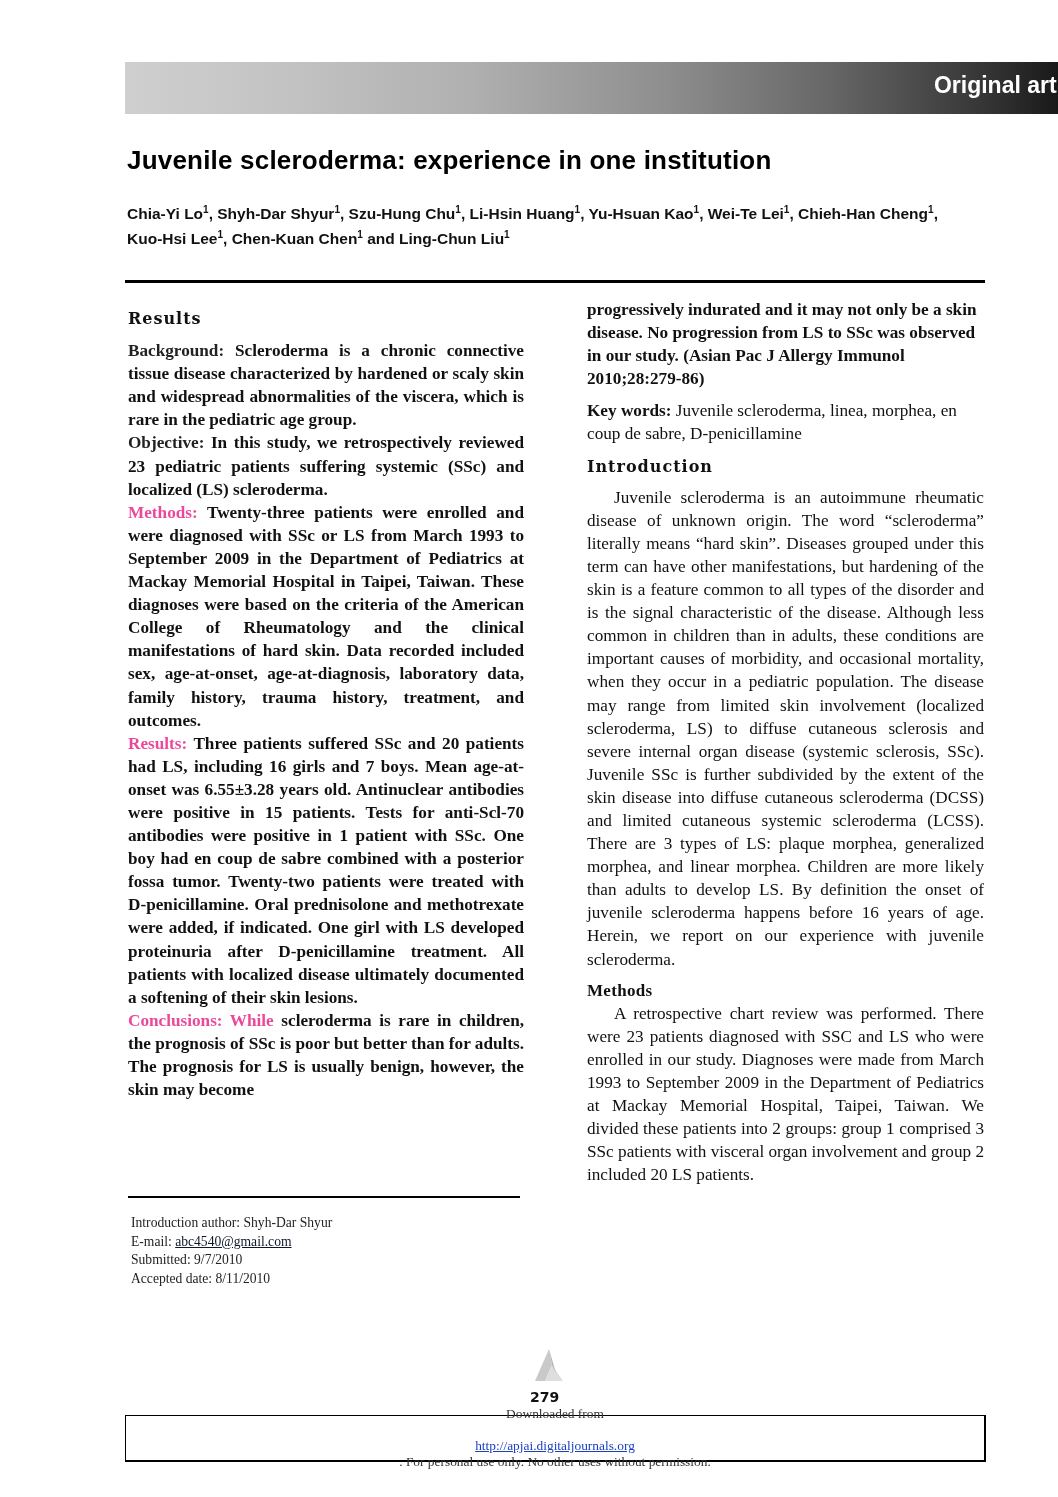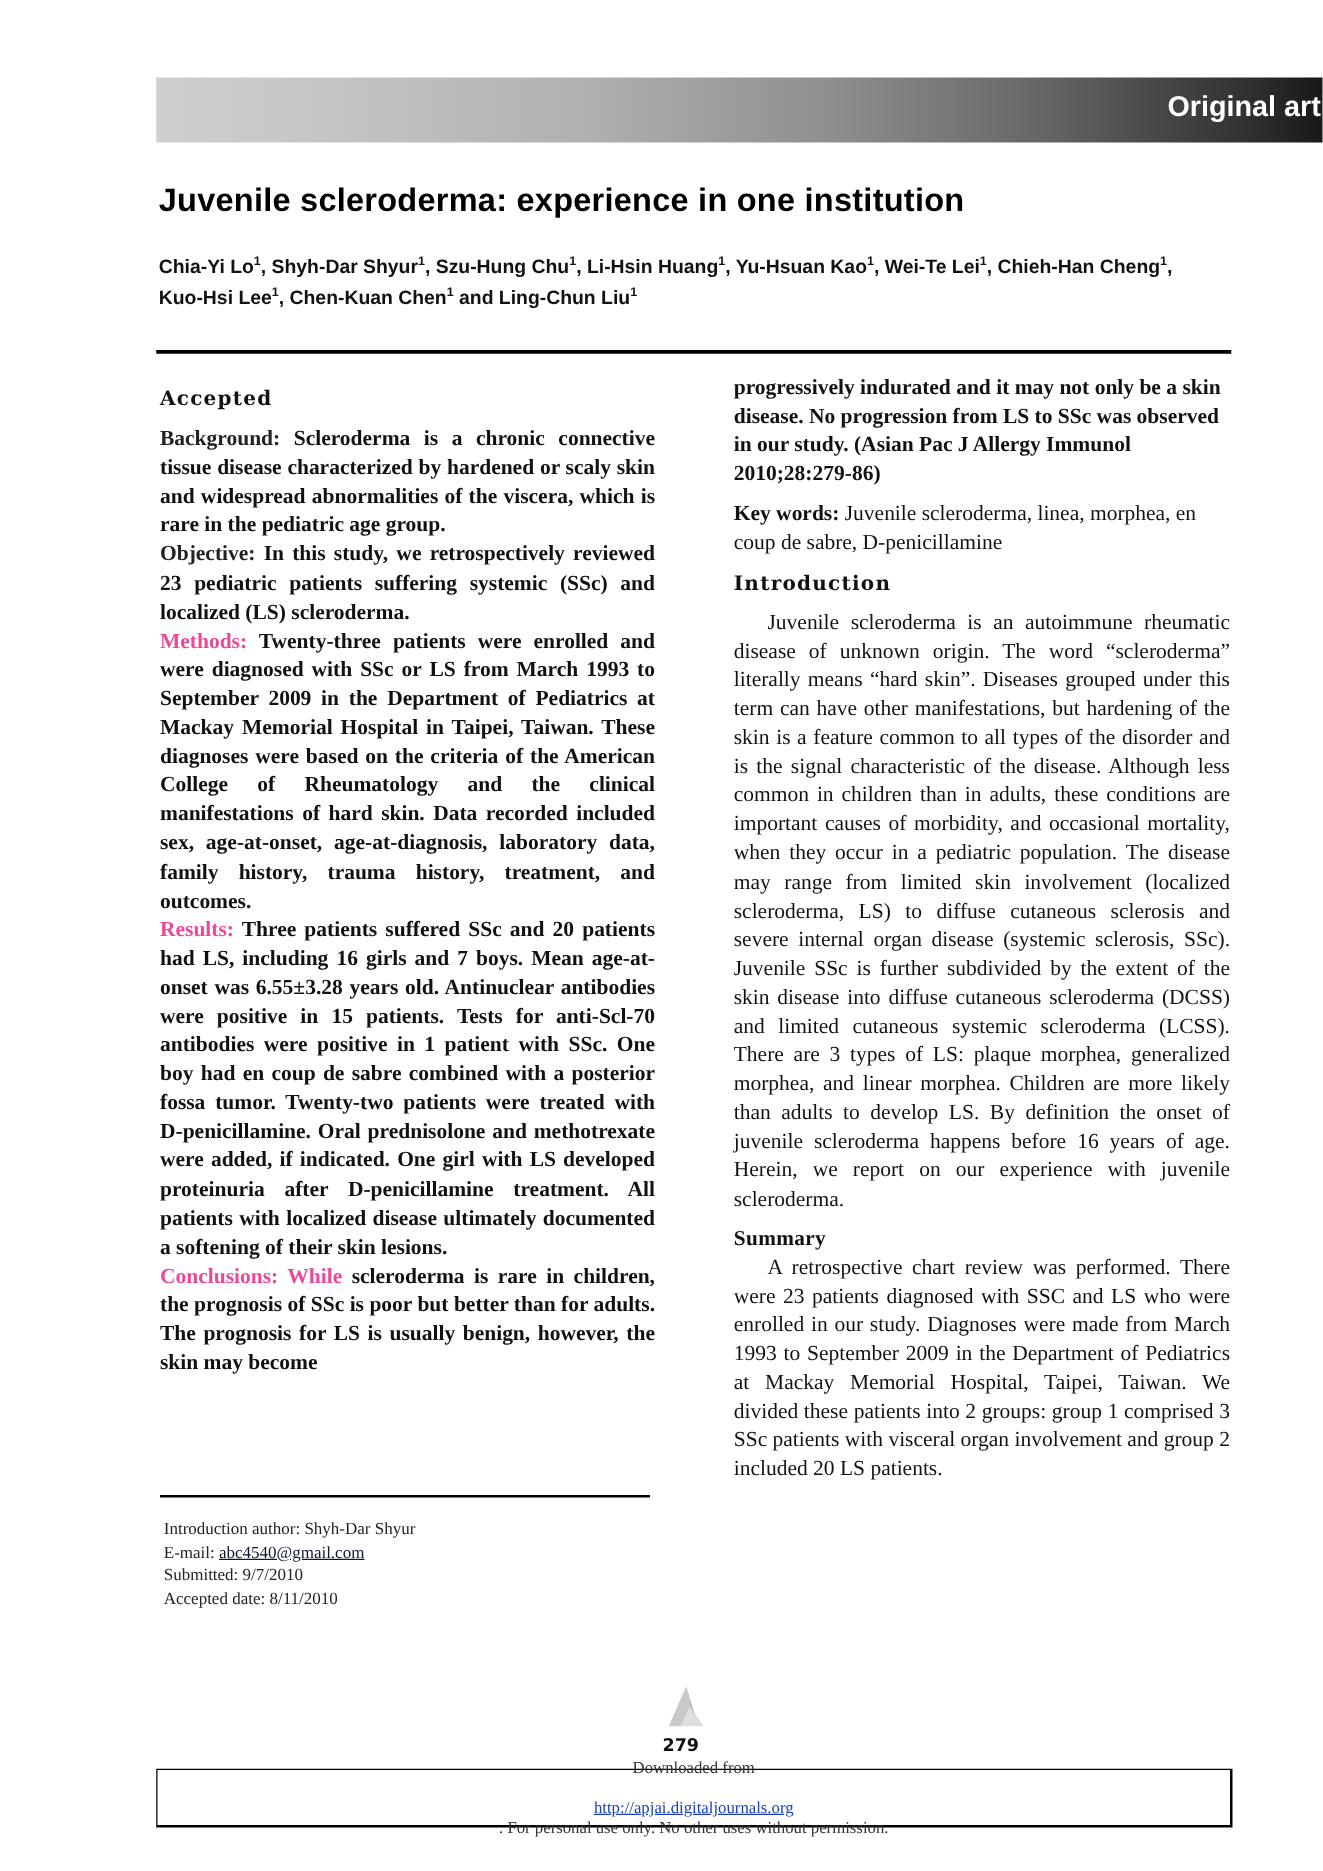--- a/index.html
+++ b/index.html
@@ -82,21 +82,21 @@
   <span class="banner-text">Original article</span>
 </div>
 
 <h1 class="title" style="margin:0;">Juvenile scleroderma: experience in one institution</h1>
 
 <div class="authors" id="authors"><span>Chia-Yi Lo</span><sup>1</sup>, <span>Shyh-Dar Shyur</span><sup>1</sup>, <span>Szu-Hung Chu</span><sup>1</sup>, <span>Li-Hsin Huang</span><sup>1</sup>, <span>Yu-Hsuan Kao</span><sup>1</sup>, <span>Wei-Te Lei</span><sup>1</sup>, <span>Chieh-Han Cheng</span><sup>1</sup>, <span>Kuo-Hsi Lee</span><sup>1</sup>, <span>Chen-Kuan Chen</span><sup>1</sup> and <span>Ling-Chun Liu</span><sup>1</sup></div>
 
 <div class="rule-top"></div>
 
 <div class="col col-left">
-  <div class="sec-head left-head">Accepted</div>
+  <div class="sec-head left-head">Results</div>
 
   <p class="justify bold"><span class="lbl-plain">Background:</span><span> Scleroderma is a chronic connective tissue disease characterized by hardened or scaly skin and widespread abnormalities of the viscera, which is rare in the pediatric age group.</span></p>
 
   <p class="justify bold"><span class="lbl-plain">Objective:</span><span> In this study, we retrospectively reviewed 23 pediatric patients suffering systemic (SSc) and localized (LS) scleroderma.</span></p>
 
   <p class="justify bold"><span class="lbl">Methods:</span><span> Twenty-three patients were enrolled and were diagnosed with SSc or LS from March 1993 to September 2009 in the Department of Pediatrics at Mackay Memorial Hospital in Taipei, Taiwan. These diagnoses were based on the criteria of the American College of Rheumatology and the clinical manifestations of hard skin. Data recorded included sex, age-at-onset, age-at-diagnosis, laboratory data, family history, trauma history, treatment, and outcomes.</span></p>
 
   <p class="justify bold"><span class="lbl">Results:</span><span> Three patients suffered SSc and 20 patients had LS, including 16 girls and 7 boys. Mean age-at-onset was 6.55±3.28 years old. Antinuclear antibodies were positive in 15 patients. Tests for anti-Scl-70 antibodies were positive in 1 patient with SSc. One boy had en coup de sabre combined with a posterior fossa tumor. Twenty-two patients were treated with D-penicillamine. Oral prednisolone and methotrexate were added, if indicated. One girl with LS developed proteinuria after D-penicillamine treatment. All patients with localized disease ultimately documented a softening of their skin lesions.</span></p>
 
   <p class="justify bold"><span class="lbl">Conclusions:</span><span class="lbl"> While</span><span> scleroderma is rare in children, the prognosis of SSc is poor but better than for adults. The prognosis for LS is usually benign, however, the skin may become</span></p>
@@ -112,21 +112,21 @@
 </div>
 
 <div class="col col-right">
   <p class="justify bold" style="text-align:left;">progressively indurated and it may not only be a skin disease. No progression from LS to SSc was observed in our study. (Asian Pac J Allergy Immunol 2010;28:279-86)</p>
 
   <p class="kw"><span class="kw-label">Key words:</span><span> Juvenile scleroderma, linea, morphea, en coup de sabre, D-penicillamine</span></p>
 
   <div class="sec-head right-head">Introduction</div>
   <p class="justify indent">Juvenile scleroderma is an autoimmune rheumatic disease of unknown origin. The word “scleroderma” literally means “hard skin”. Diseases grouped under this term can have other manifestations, but hardening of the skin is a feature common to all types of the disorder and is the signal characteristic of the disease. Although less common in children than in adults, these conditions are important causes of morbidity, and occasional mortality, when they occur in a pediatric population. The disease may range from limited skin involvement (localized scleroderma, LS) to diffuse cutaneous sclerosis and severe internal organ disease (systemic sclerosis, SSc). Juvenile SSc is further subdivided by the extent of the skin disease into diffuse cutaneous scleroderma (DCSS) and limited cutaneous systemic scleroderma (LCSS). There are 3 types of LS: plaque morphea, generalized morphea, and linear morphea. Children are more likely than adults to develop LS. By definition the onset of juvenile scleroderma happens before 16 years of age. Herein, we report on our experience with juvenile scleroderma.</p>
 
-  <div class="sec-head" style="margin-top:8px; font-family:'Liberation Serif', serif; font-size:17px; letter-spacing:0.3px;">Summary</div>
+  <div class="sec-head" style="margin-top:8px; font-family:'Liberation Serif', serif; font-size:17px; letter-spacing:0.3px;">Methods</div>
   <p class="justify indent">A retrospective chart review was performed. There were 23 patients diagnosed with SSC and LS who were enrolled in our study. Diagnoses were made from March 1993 to September 2009 in the Department of Pediatrics at Mackay Memorial Hospital, Taipei, Taiwan. We divided these patients into 2 groups: group 1 comprised 3 SSc patients with visceral organ involvement and group 2 included 20 LS patients.</p>
 </div>
 
 <svg class="logo" viewBox="0 0 34 36">
   <polygon points="17,2 3,34 13,34 20,18" fill="#c9c9c9"></polygon>
   <polygon points="20,18 13,34 31,34" fill="#dedede"></polygon>
   <polygon points="17,2 20,18 24,26" fill="#b5b5b5"></polygon>
 </svg>
 <div class="page-num">279</div>
 

